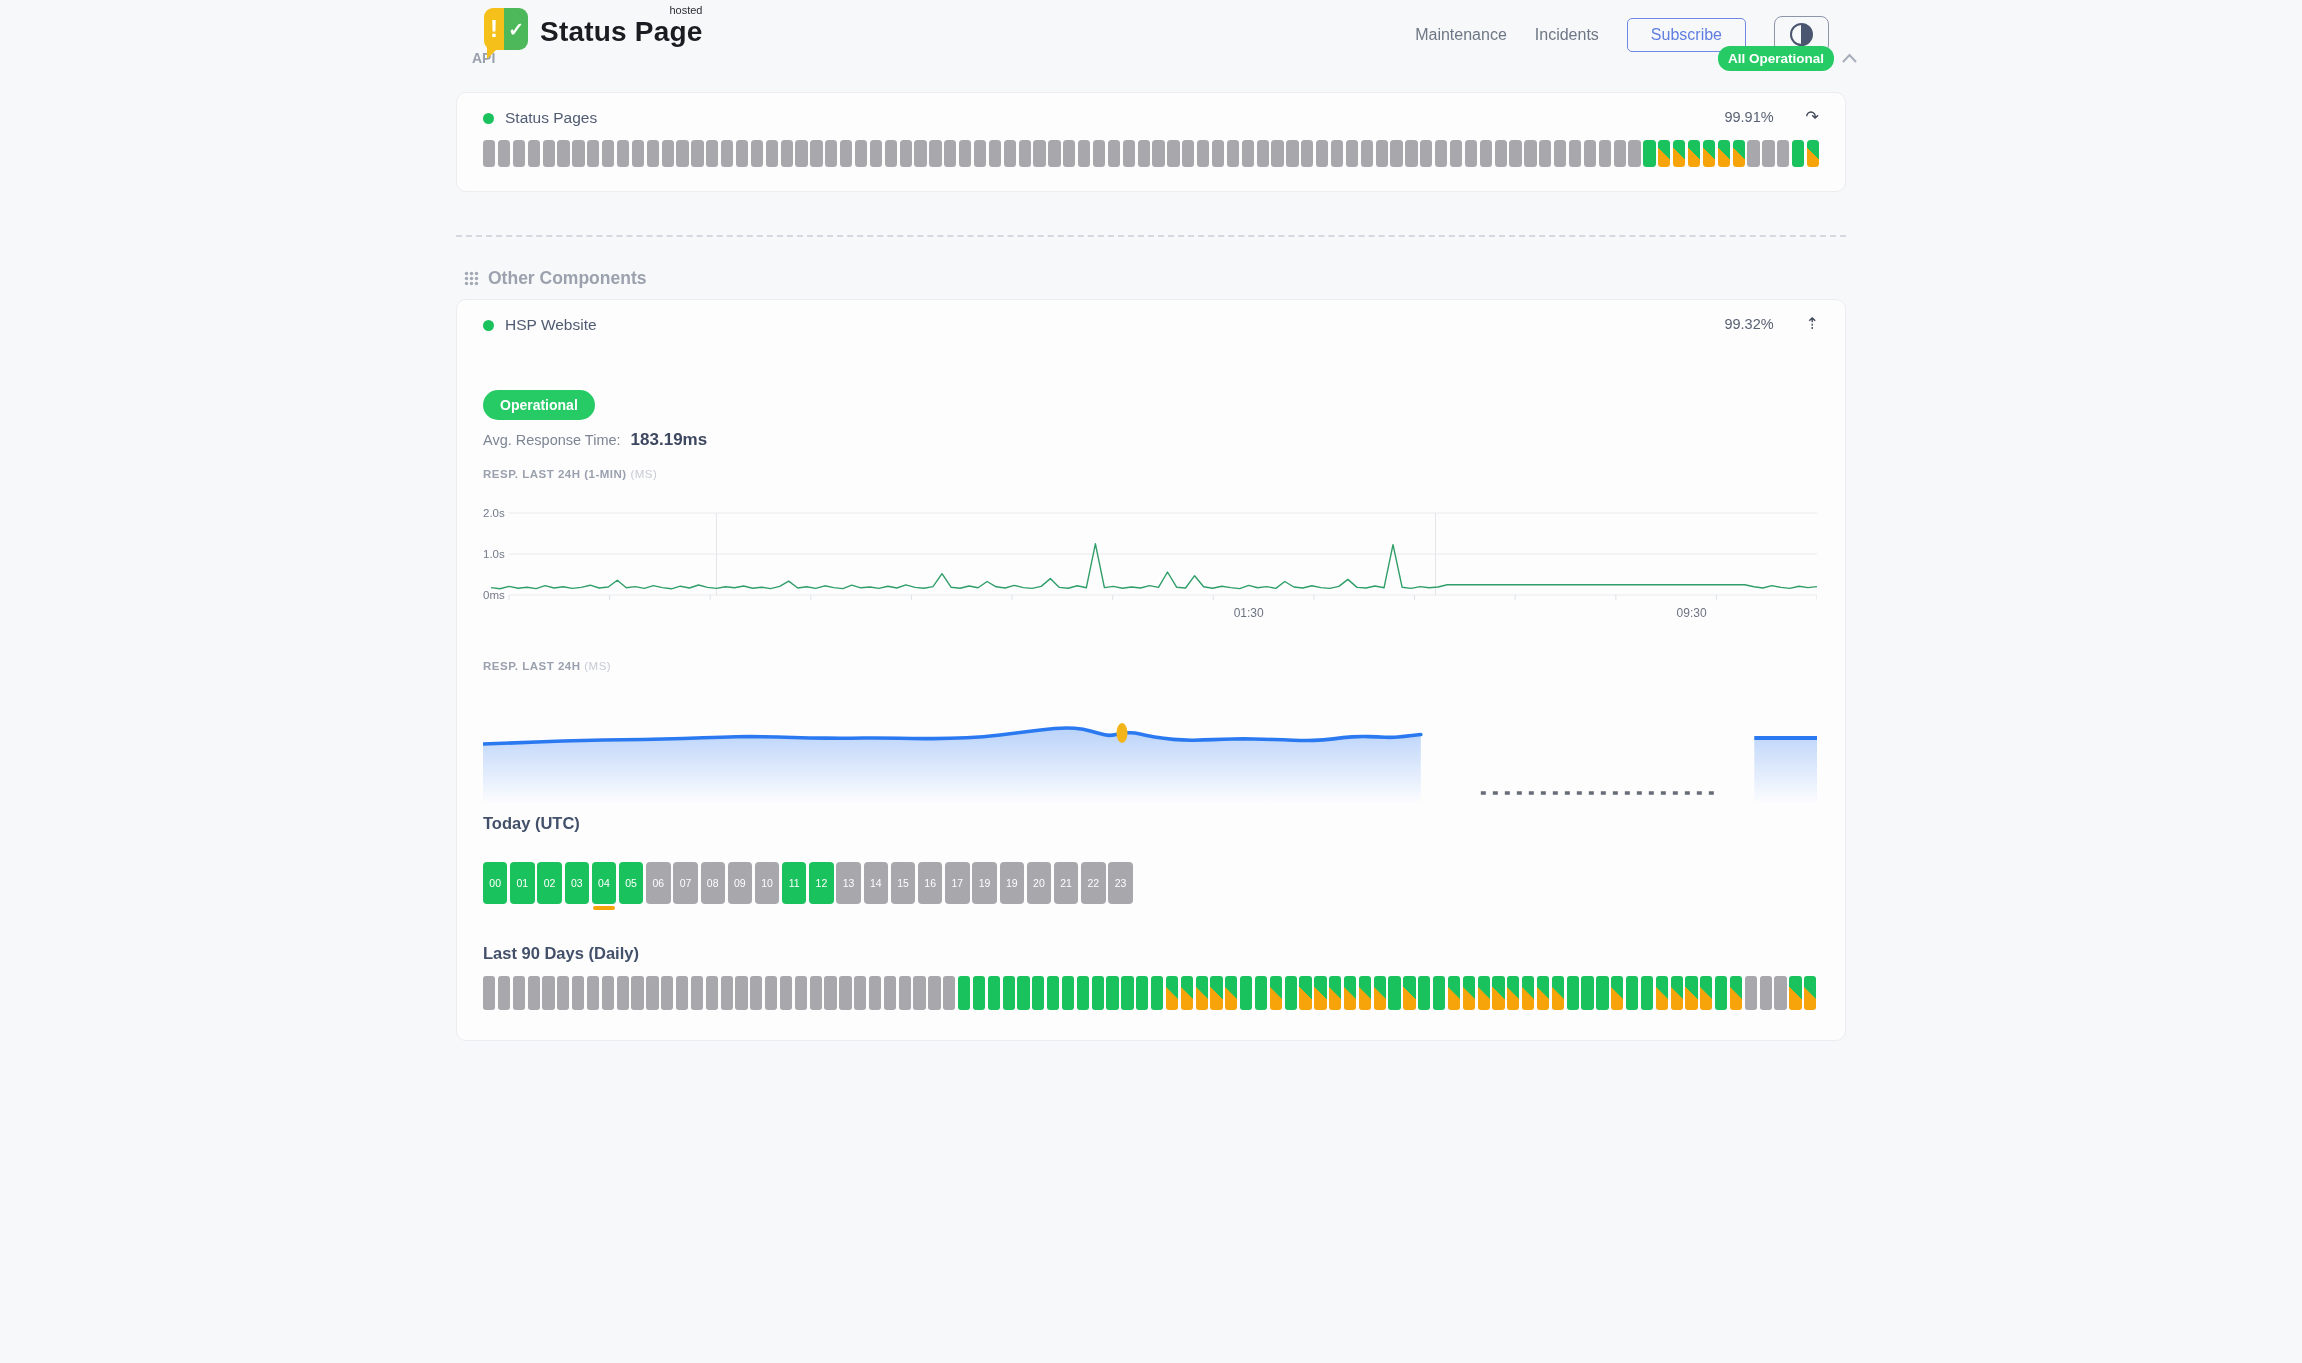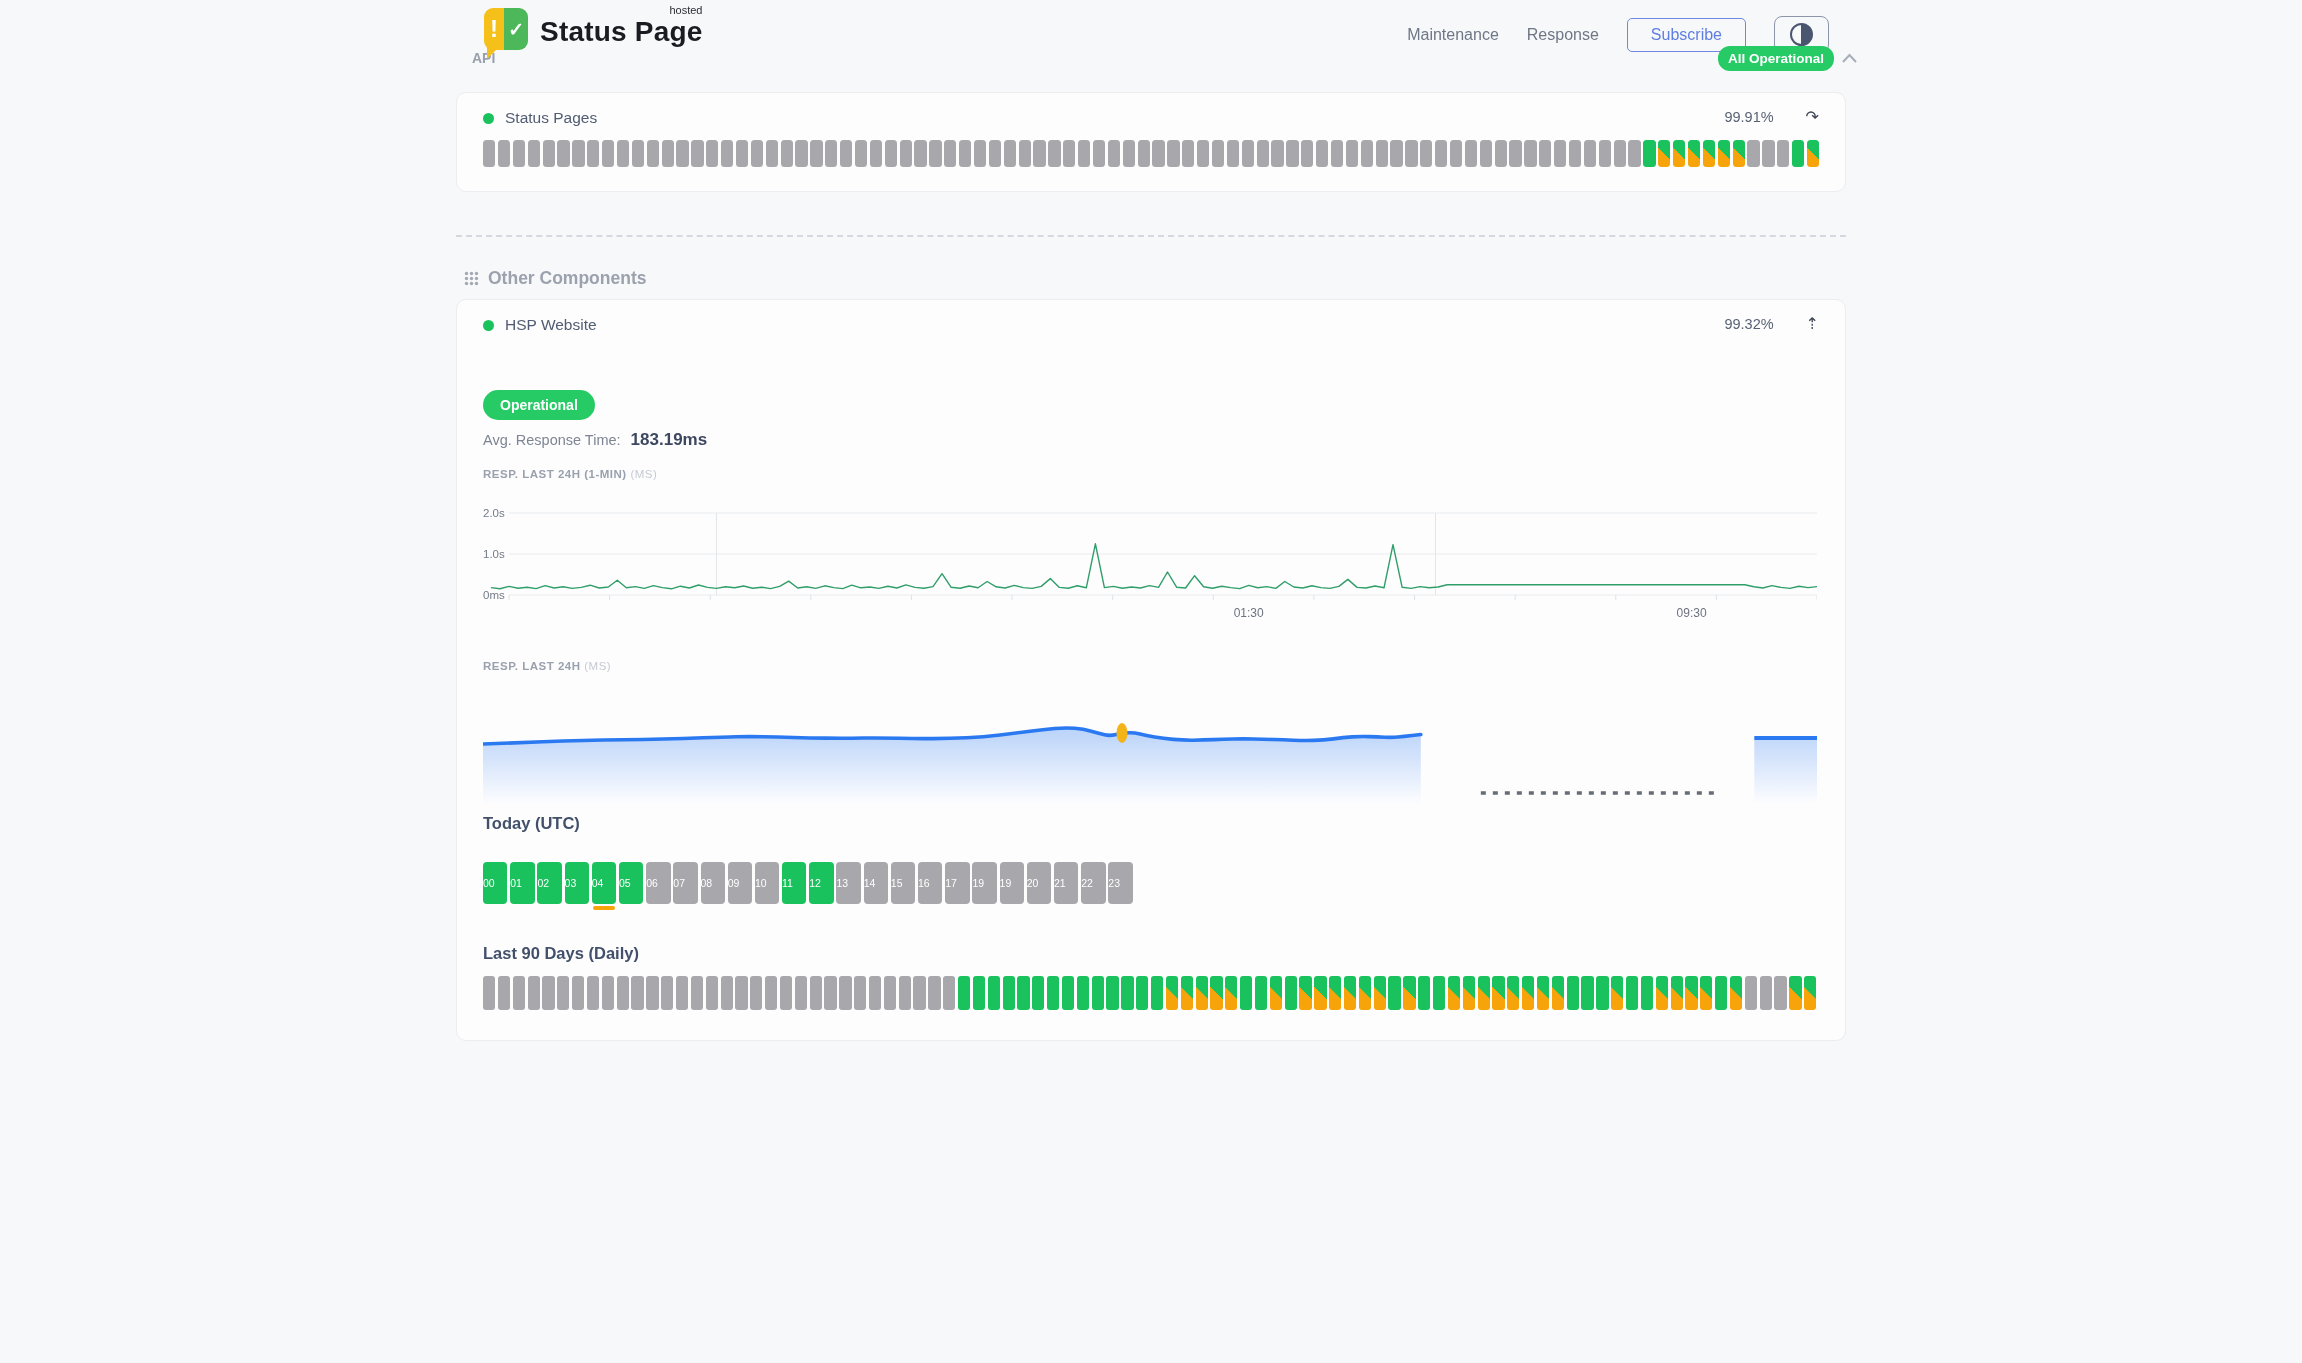--- a/index.html
+++ b/index.html
@@ -56,21 +56,21 @@
   .chart-label .unit{color:#c6cad2;font-weight:normal;}
   .lbl1{position:absolute;left:26px;top:168px;}
   .lbl2{position:absolute;left:26px;top:360px;}
   .chart1{position:absolute;left:26px;top:203px;width:1334px;height:122px;}
   .chart2{position:absolute;left:26px;top:376px;width:1334px;height:135px;}
 
   .today-title,.last90-title{font-size:16.5px;font-weight:bold;color:#43506a;}
   .today-title{position:absolute;left:26px;top:514px;}
   .last90-title{position:absolute;left:26px;top:644px;}
   .blocks-row{position:absolute;left:26px;top:562px;display:flex;gap:2.8px;}
-  .hour-block{position:relative;width:24.4px;height:42px;border-radius:4px;display:flex;align-items:center;justify-content:flex-start;cursor:pointer;}
+  .hour-block{position:relative;width:24.4px;height:42px;border-radius:4px;display:flex;align-items:center;justify-content:center;cursor:pointer;}
   .hour-block.u{background:var(--green);}
   .hour-block.n{background:var(--gray-bar);}
   .hour-label{font-size:10.5px;color:#fff;}
   .hour-marker{position:absolute;left:1px;right:1px;bottom:-6px;height:4.5px;border-radius:2px;background:var(--orange);}
   .day-bars{position:absolute;left:26px;top:676px;width:1334px;}
 
   .footer-zone{position:absolute;left:0;top:1150px;width:1390px;text-align:center;}
   .check-wrap{display:inline-block;}
   .no-incidents{margin-top:36px;font-size:26px;color:#3d4963;font-weight:500;}
   .footer-sub{margin-top:11px;font-size:17px;color:#c3c8d2;}
@@ -91,21 +91,21 @@
         <div class="logo-tail"></div>
       </div>
       <div class="brand-text">
         <span class="brand-name">Status Page</span>
         <span class="brand-sup">hosted</span>
       </div>
     </div>
 
     <div class="nav">
       <span class="nav-link">Maintenance</span>
-      <span class="nav-link">Response</span>
+      <span class="nav-link">Incidents</span>
       <button class="btn-subscribe">Subscribe</button>
       <button class="btn-toggle">
         <span class="toggle-circle"></span>
       </button>
     </div>
 
     <div class="badge-row">
       <span class="badge-global">All Operational</span>
       <svg width="17" height="11">
           <polyline points="2,9 8.5,2 15,9" fill="none" stroke="#a7aeba" stroke-width="2"></polyline>

